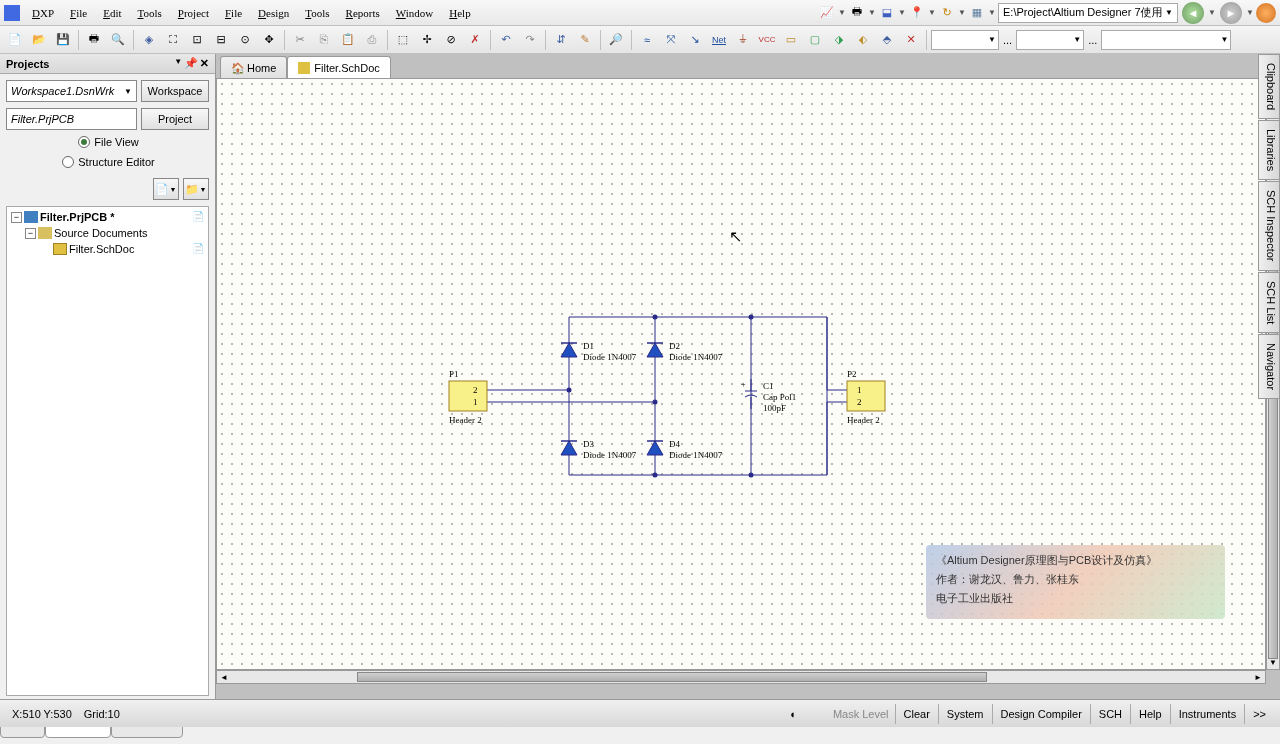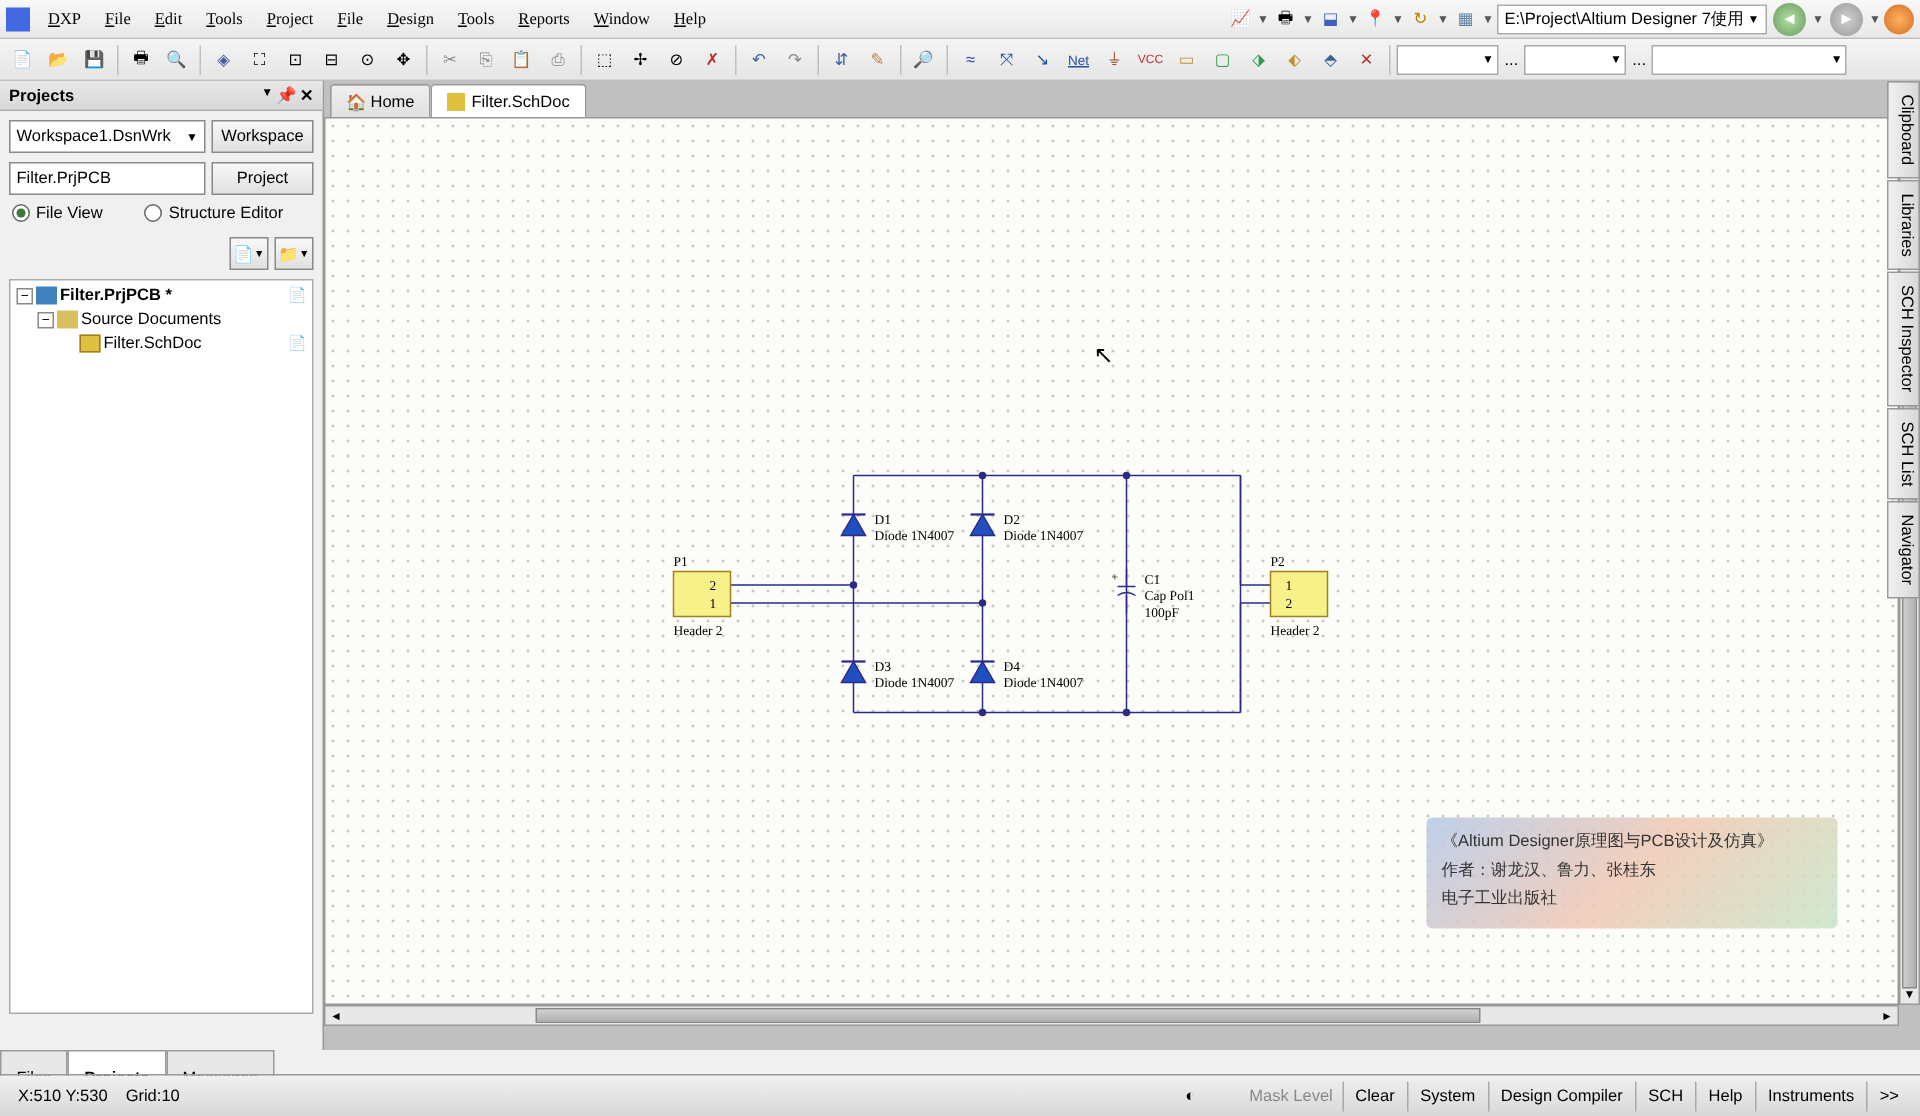--- a/index.html
+++ b/index.html
@@ -24,24 +24,24 @@
 .tb-sep { width: 1px; height: 20px; background: #c0c0c0; margin: 0 2px; }
 .tb-combo { width: 68px; height: 20px; border: 1px solid #aaa; background: #fff; display: flex; align-items: center; padding: 0 2px; }
 .tb-combo .arrow { margin-left: auto; font-size: 8px; }
 
 
 .projects-panel { position: absolute; left: 0; top: 54px; width: 216px; height: 646px; background: #f0f0f0; border-right: 1px solid #999; }
 .panel-title { height: 20px; background: linear-gradient(#e8e8e8, #d8d8d8); border-bottom: 1px solid #aaa; display: flex; align-items: center; padding: 0 6px; font-weight: bold; }
 .panel-title .controls { margin-left: auto; display: flex; gap: 2px; }
 .panel-body { padding: 6px; }
 .combo-row { display: flex; gap: 4px; margin-bottom: 6px; }
-.combo-box { flex: 1; height: 22px; border: 1px solid #888; background: #fff; display: flex; align-items: center; padding: 0 4px; }
+.combo-box { flex: 1; height: 22px; border: 1px solid #888; background: #fff; display: flex; align-items: center; padding: 0 4px; font-style: italic; }
 .combo-box .arrow { margin-left: auto; font-size: 8px; }
 .btn { width: 68px; height: 22px; border: 1px solid #888; background: linear-gradient(#f8f8f8, #e0e0e0); display: flex; align-items: center; justify-content: center; }
-.radio-row { display: flex; gap: 28px; margin: 6px 0 10px 2px; align-items: center; }
+.radio-row { display: flex; gap: 8px; margin: 6px 0 10px 2px; align-items: center; flex-direction: column; }
 .radio-item { display: flex; align-items: center; gap: 4px; }
 .radio-dot { width: 12px; height: 12px; border: 1px solid #666; border-radius: 6px; background: #fff; display: flex; align-items: center; justify-content: center; }
 .radio-dot.selected::after { content: ''; width: 6px; height: 6px; border-radius: 3px; background: #3a7a3a; }
 .tool-row { display: flex; justify-content: flex-end; gap: 4px; margin-bottom: 6px; }
 .small-btn { width: 26px; height: 22px; border: 1px solid #888; background: linear-gradient(#f8f8f8, #e0e0e0); display: flex; align-items: center; justify-content: center; }
 .tree { border: 1px solid #aaa; background: #fff; height: 490px; padding: 2px; }
 .tree-row { display: flex; align-items: center; height: 16px; padding: 0 2px; }
 .tree-indent { width: 14px; display: inline-block; }
 .tree-exp { width: 11px; height: 11px; border: 1px solid #888; display: flex; align-items: center; justify-content: center; font-size: 9px; line-height: 1; margin-right: 2px; }
 .file-mark { margin-left: auto; width: 12px; height: 12px; color: #c03030; font-size: 10px; }
@@ -77,33 +77,33 @@
 .comp-text { font-size: 9px; fill: #000; font-family: Tahoma; }
 .header-box { fill: #f8f088; stroke: #a08020; stroke-width: 1; }
 .diode-tri { fill: #2050c0; stroke: #2a2a8a; }
 .diode-bar { stroke: #2a2a8a; stroke-width: 1.5; }
 
 
 .right-tabs { position: absolute; right: 0; top: 54px; width: 22px; height: 620px; display: flex; flex-direction: column; }
 .vtab { writing-mode: vertical-rl; padding: 8px 2px; background: linear-gradient(90deg, #f0f0f0, #d8d8d8); border: 1px solid #999; text-align: center; margin-bottom: 1px; }
 
 
-.watermark { position: absolute; right: 40px; bottom: 50px; width: 274px; height: 74px; background: linear-gradient(135deg, rgba(180,200,230,0.85), rgba(240,200,180,0.85), rgba(200,230,200,0.85)); border-radius: 4px; padding: 8px 10px; font-size: 12px; color: #333; }
+.watermark { position: absolute; right: 40px; bottom: 50px; width: 299px; height: 74px; background: linear-gradient(135deg, rgba(180,200,230,0.85), rgba(240,200,180,0.85), rgba(200,230,200,0.85)); border-radius: 4px; padding: 8px 10px; font-size: 12px; color: #333; }
 .watermark div { margin-bottom: 4px; }
 
 
 .cursor { position: absolute; left: 512px; top: 148px; font-size: 16px; color: #000; }
 
 
 .panel-tabs { position: absolute; left: 0; bottom: 28px; height: 16px; display: flex; }
 .ptab { padding: 18px 10px; border: 1px solid #999; background: #e8e8e8; display: flex; align-items: center; border-radius: 0 0 4px 4px; }
 .ptab.active { background: #fff; font-weight: bold; }
 
 
-.statusbar { position: absolute; left: 0; right: 0; bottom: 0; height: 28px; background: linear-gradient(#f0f0f0, #d8d8d8); border-top: 1px solid #999; display: flex; align-items: center; padding: 0 6px; }
+.statusbar { position: absolute; left: 0; right: 0; bottom: 17px; height: 28px; background: linear-gradient(#f0f0f0, #d8d8d8); border-top: 1px solid #999; display: flex; align-items: center; padding: 0 6px; }
 .status-seg { padding: 0 6px; }
 .statusbar-right { margin-left: auto; display: flex; gap: 0; }
 .sb-btn { padding: 4px 8px; border-left: 1px solid #aaa; }
 .sb-combo { display: flex; align-items: center; gap: 4px; padding: 0 6px; }
 .mask-label { color: #888; margin-left: 32px; }
 </style>
 </head>
 <body>
 
 <div class="menubar">

